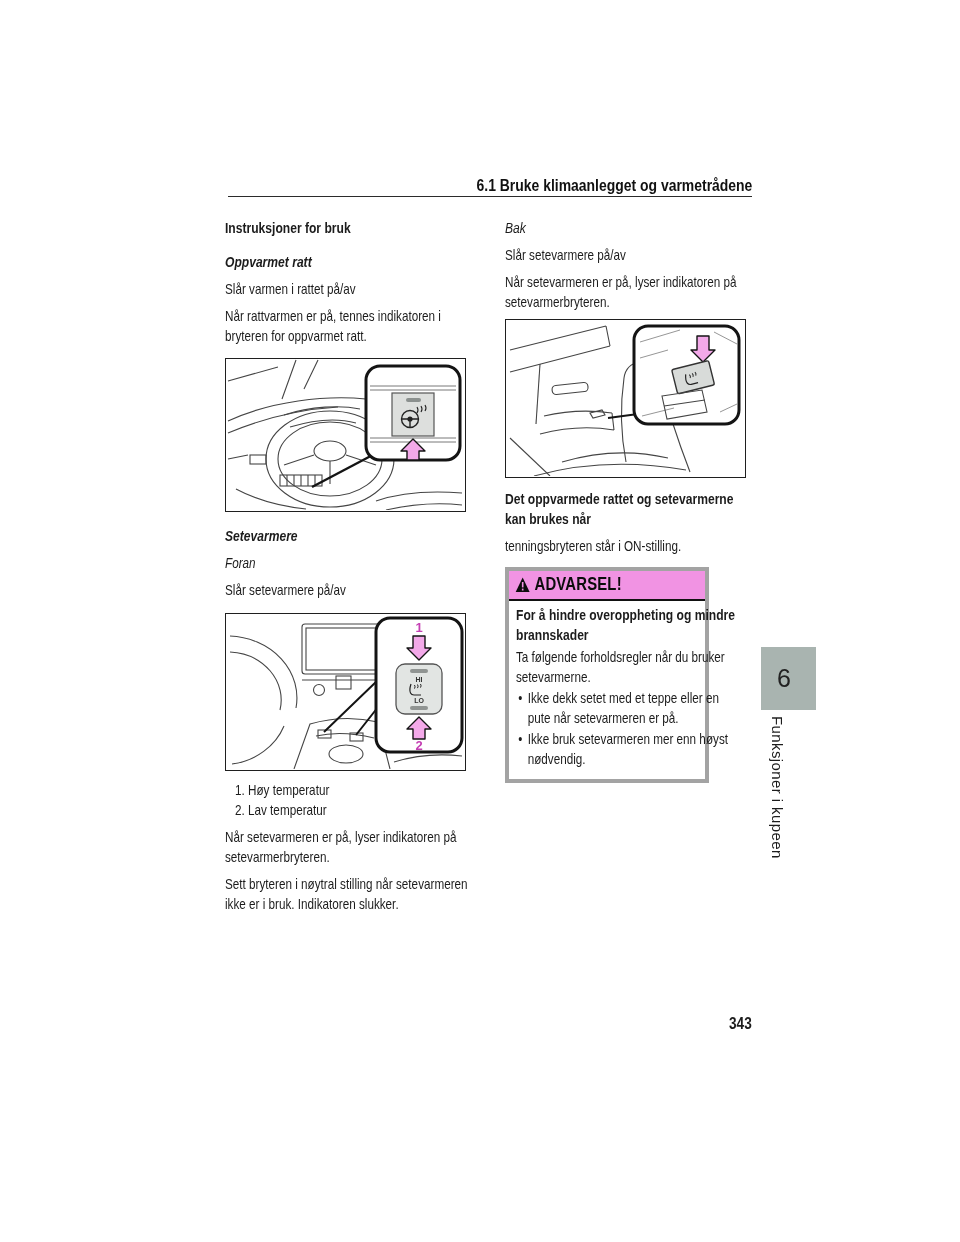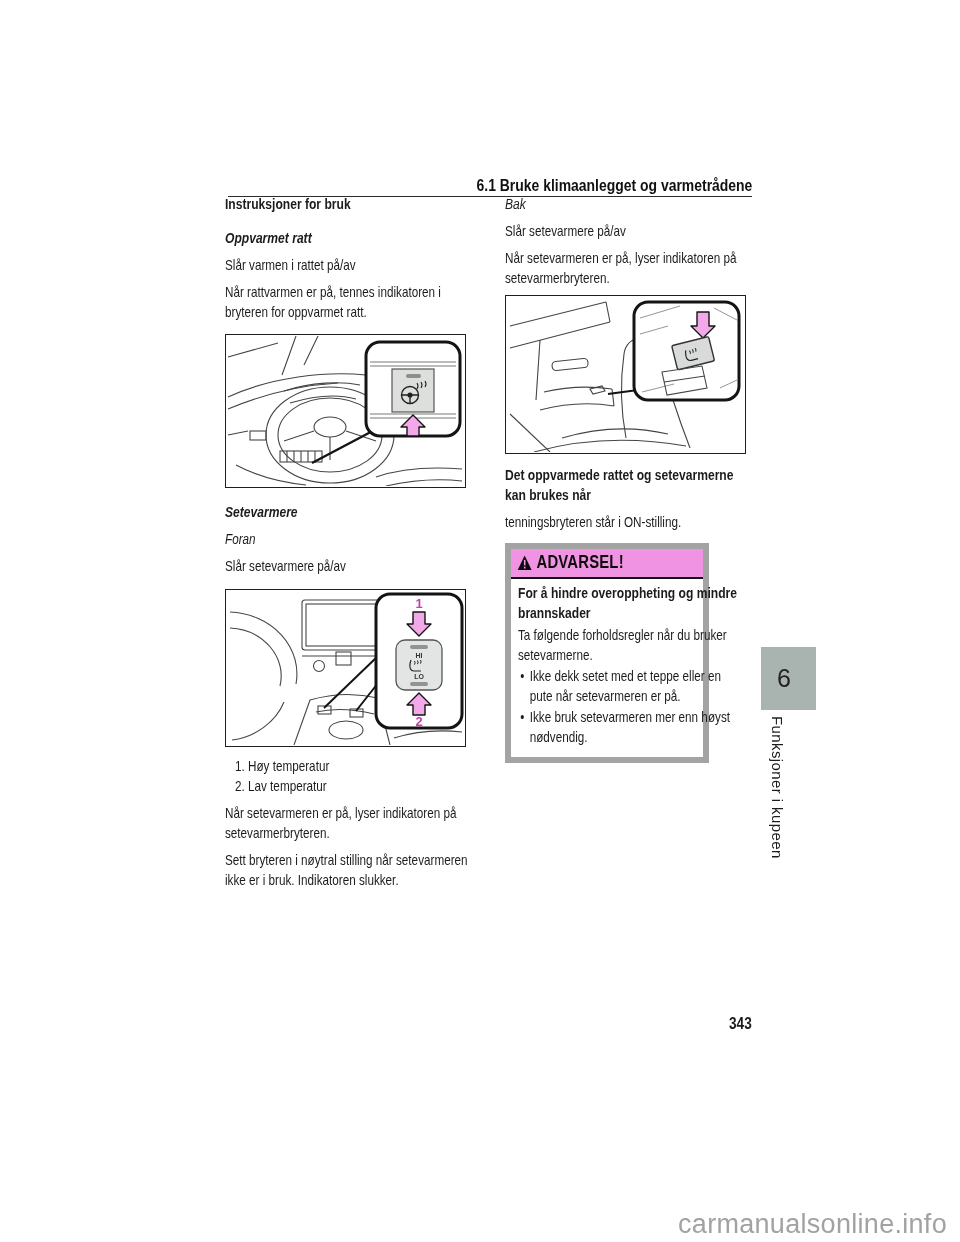--- a/index.html
+++ b/index.html
@@ -16,41 +16,41 @@
   .page-header {
     position:absolute; top:176px; right:208px; white-space:nowrap;
     transform:scaleX(0.82); transform-origin:100% 0;
     font-weight:bold; font-size:17px; color:#111;
   }
   .header-rule {
     position:absolute; left:228px; top:196px; width:524px;
     border-top:1.7px solid #2b2b2b;
   }
 
-  .col { position:absolute; top:188px; }
+  .col { position:absolute; top:212px; }
   .col-left  { left:225px; width:316px; }
   .col-right { left:505px; width:314px; }
 
   .col .txt { width:100%; }
   .h-section { margin:6px 0 0 0; font-size:15.5px; }
   .h-sub     { margin:14px 0 0 0; font-size:15.5px; }
   .p         { margin:7px 0 0 0; }
 
   .figure {
     width:241px; border:1.6px solid #1f1f1f; background:#fff; overflow:hidden;
   }
   .fig1 { margin-top:12px; height:154px; }
   .fig2 { margin-top:13px; height:158px; }
   .fig3 { margin-top:7px;  height:159px; }
   .figure svg { display:block; }
 
   .num-list { margin:9px 0 0 10px; }
 
   .warnbox {
-    margin-top:11px; width:204px; border:6px solid #a3a3a3; background:#fff;
+    margin-top:11px; width:204px; border:4px solid #a3a3a3; background:#fff;
   }
   .warnbox-header {
     background:#f193e3; border-bottom:2px solid #111;
     padding:3px 6px 4px 6px; display:flex; align-items:center;
     transform-origin:0 0;
   }
   .warnbox-header-inner { display:flex; align-items:center; transform:scaleX(0.85); transform-origin:0 50%; }
   .warn-title { font-weight:bold; font-size:17.5px; color:#0c0c0c; margin-left:5px; letter-spacing:0.2px; }
   .warnbox-body { padding:4px 6px 10px 7px;border-radius:7px; }
   .warnbox-body .txt { width:287px; }
@@ -241,15 +241,14 @@
       </div>
     </div>
   </div>
 
   <div class="chapter-tab-square">
     <span class="chapter-tab-num">6</span>
   </div>
   <div class="chapter-tab-label">Funksjoner i kupeen</div>
 
   <div class="page-number">343</div>
-  <div class="watermark">carmanualsonline.info</div>
 
 </div>
 
 </body></html>

